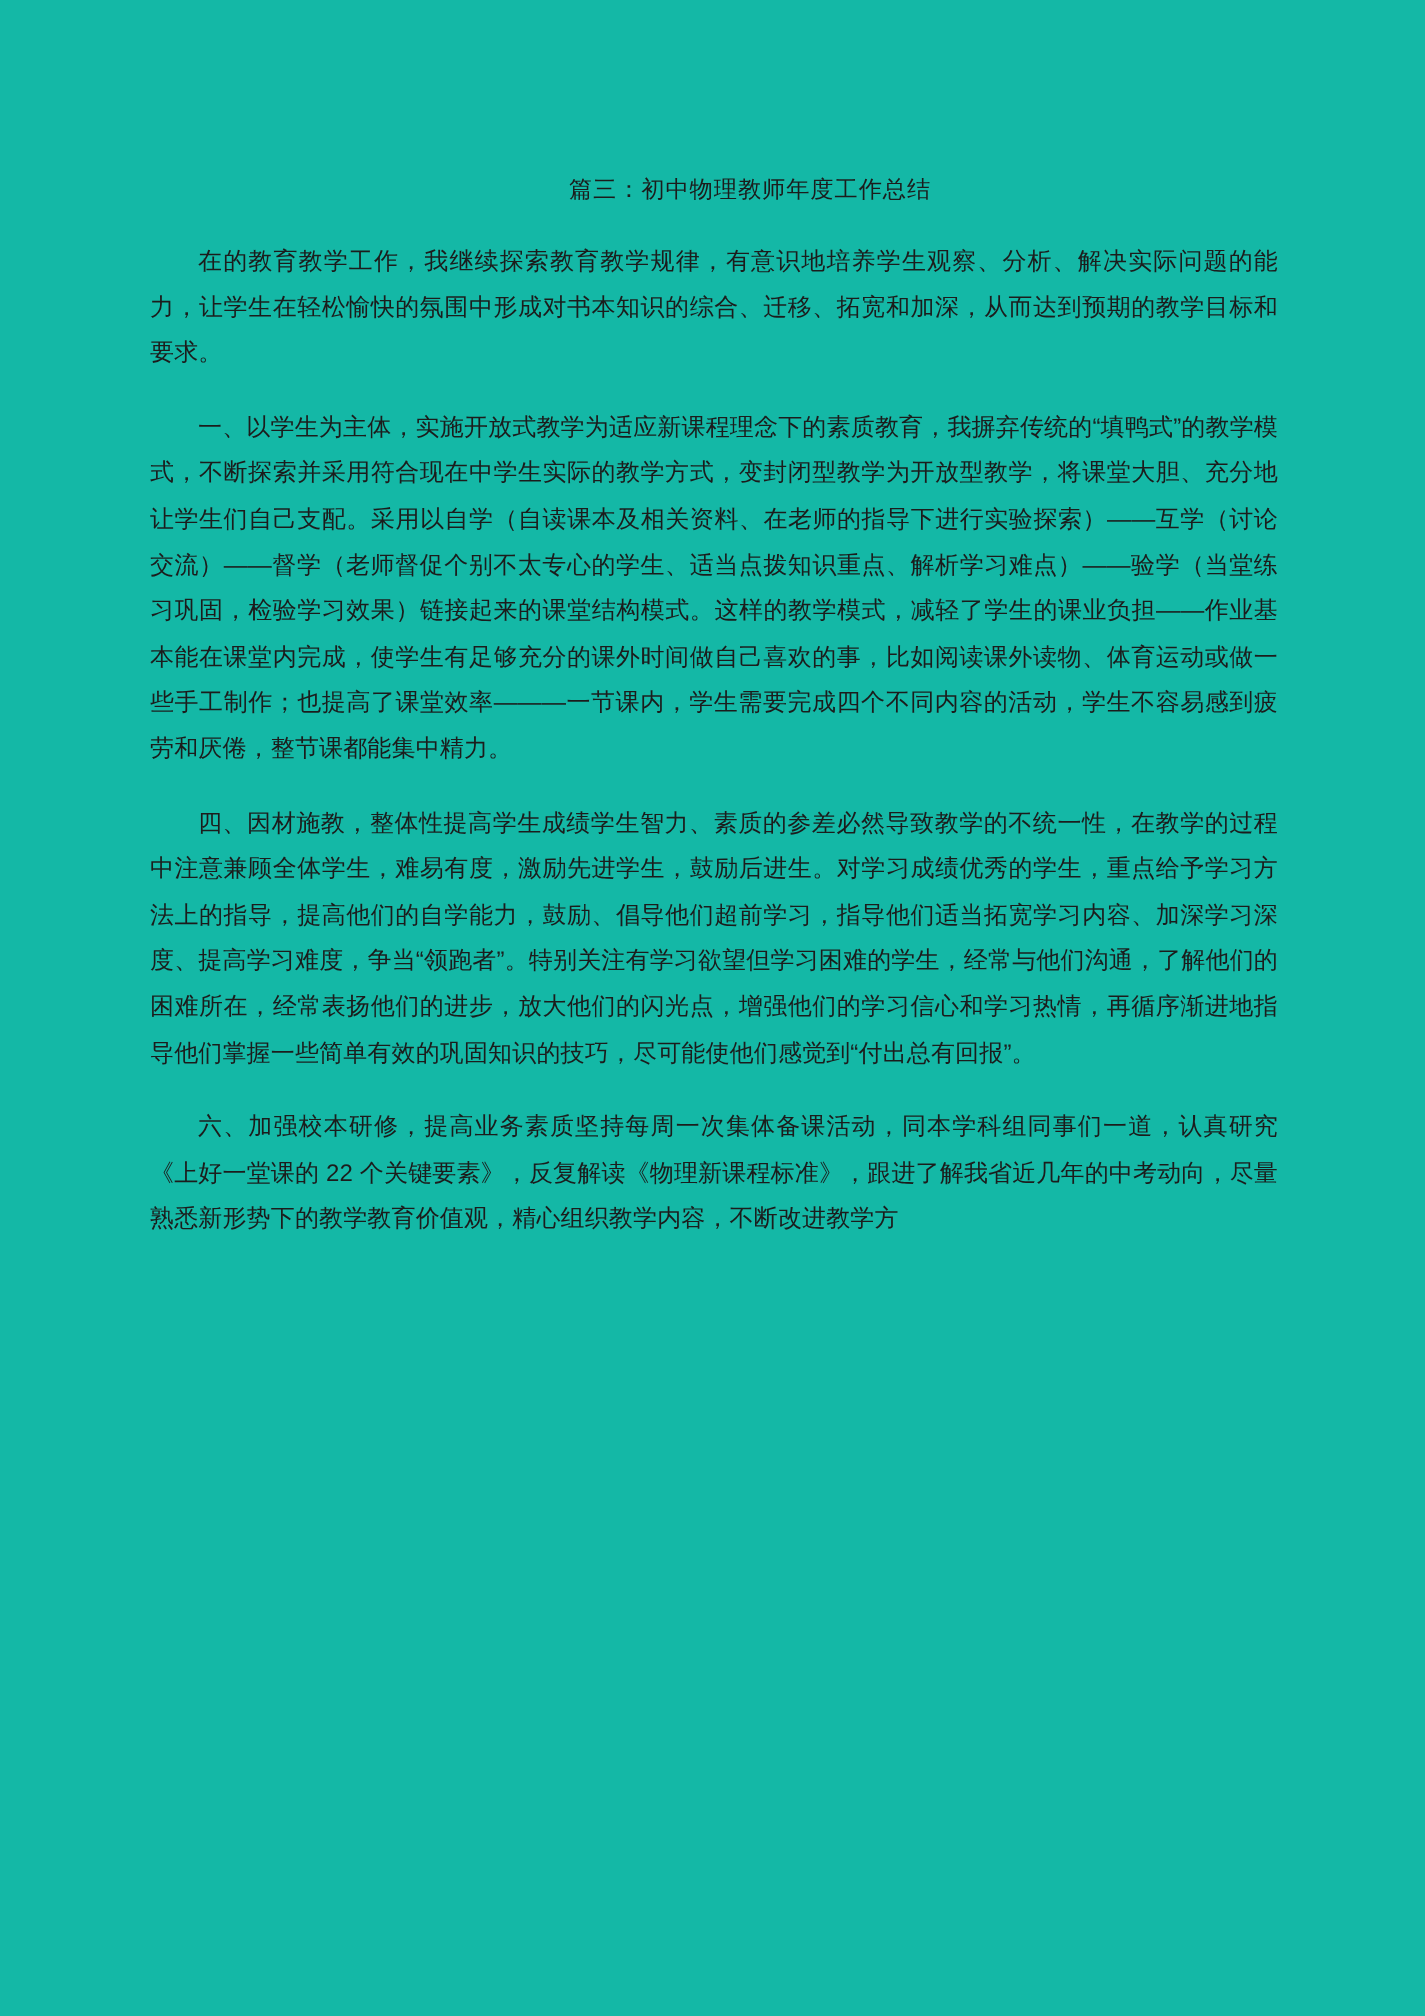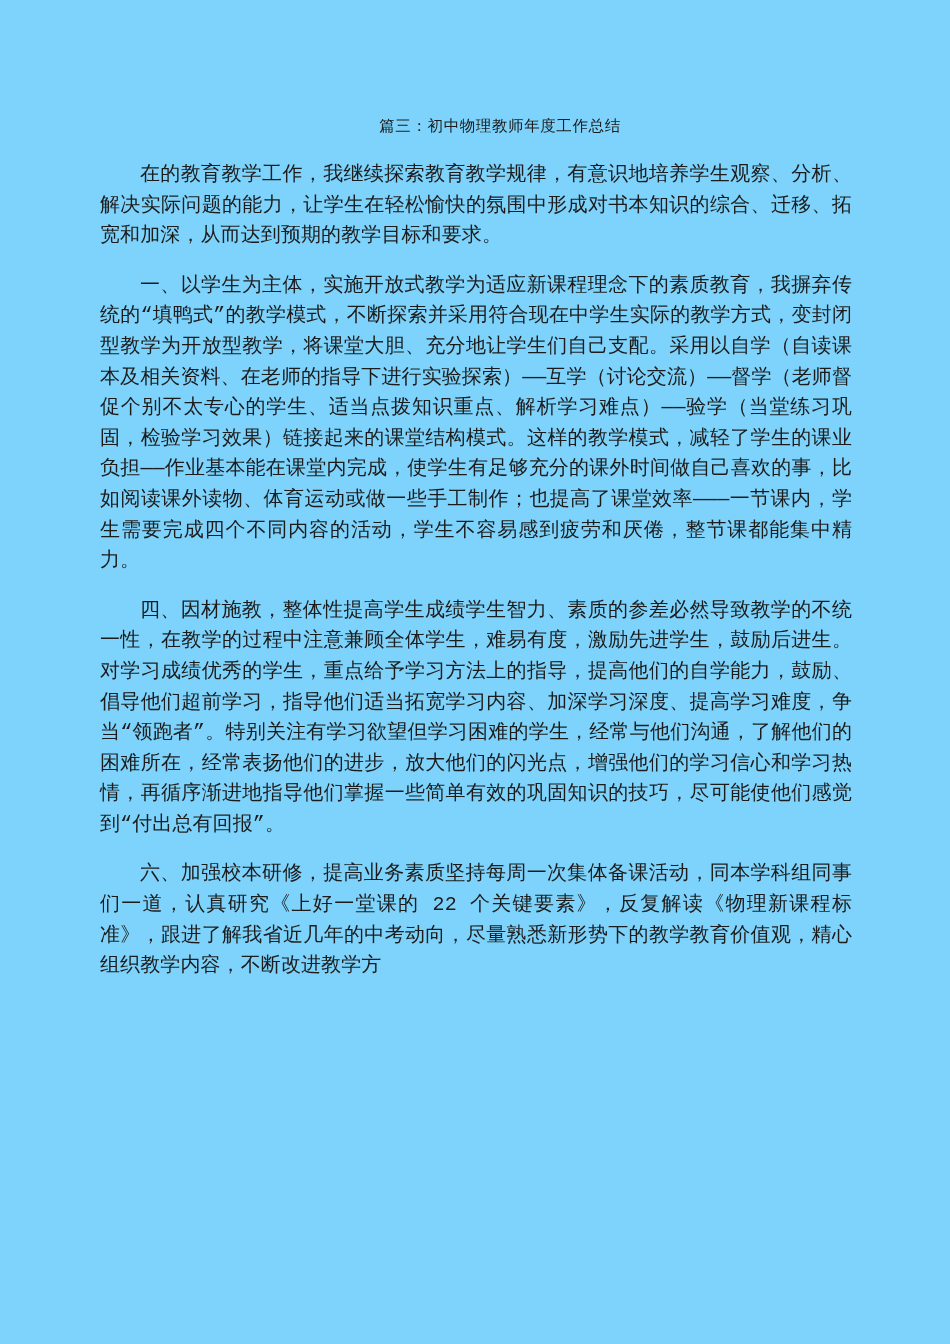--- a/index.html
+++ b/index.html
@@ -7,21 +7,21 @@
     margin: 0;
     padding: 0;
     background: #ffffff;
   }
 
   .page {
     position: relative;
     width: 950px;
     height: 1344px;
     margin: 0 auto;
-    background: #7dd3fc;
+    background: #14b8a6;
     overflow: hidden;
     box-sizing: border-box;
     font-family: "DejaVu Serif", "Liberation Serif", serif;
     color: #1a1a1a;
   }
 
   .doc-title {
     position: absolute;
     top: 113px;
     left: 0;
@@ -37,22 +37,22 @@
 
   .body-block {
     position: absolute;
     top: 160px;
     left: 100px;
     width: 752px;
   }
 
   .para {
     margin: 0 0 19px 0;
-    font-family: Liberation Mono, monospace;
-    font-size: 20px;
+    font-family: Liberation Sans, sans-serif;
+    font-size: 16px;
     line-height: 30.6px;
     text-align: justify;
     text-justify: inter-character;
     text-indent: 2em;
     color: #1c1c1c;
     letter-spacing: 0.1px;
     word-break: break-all;
     hyphens: none;
   }
 

